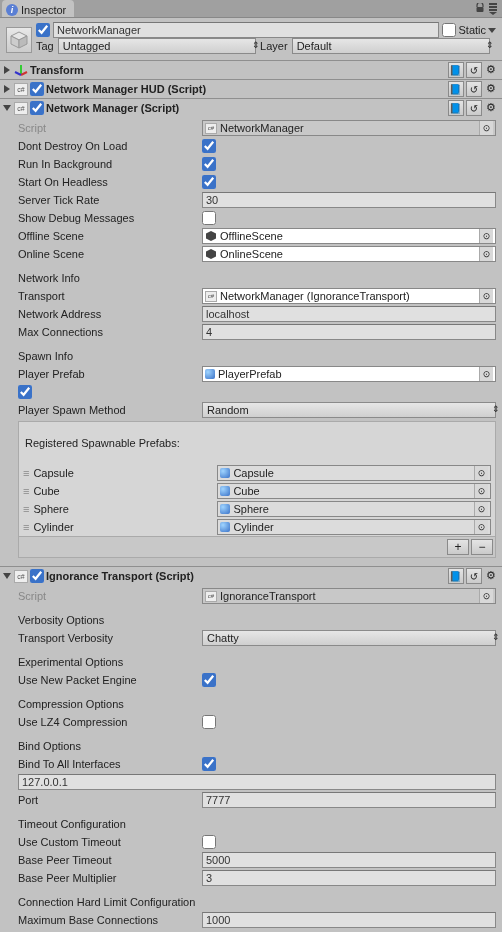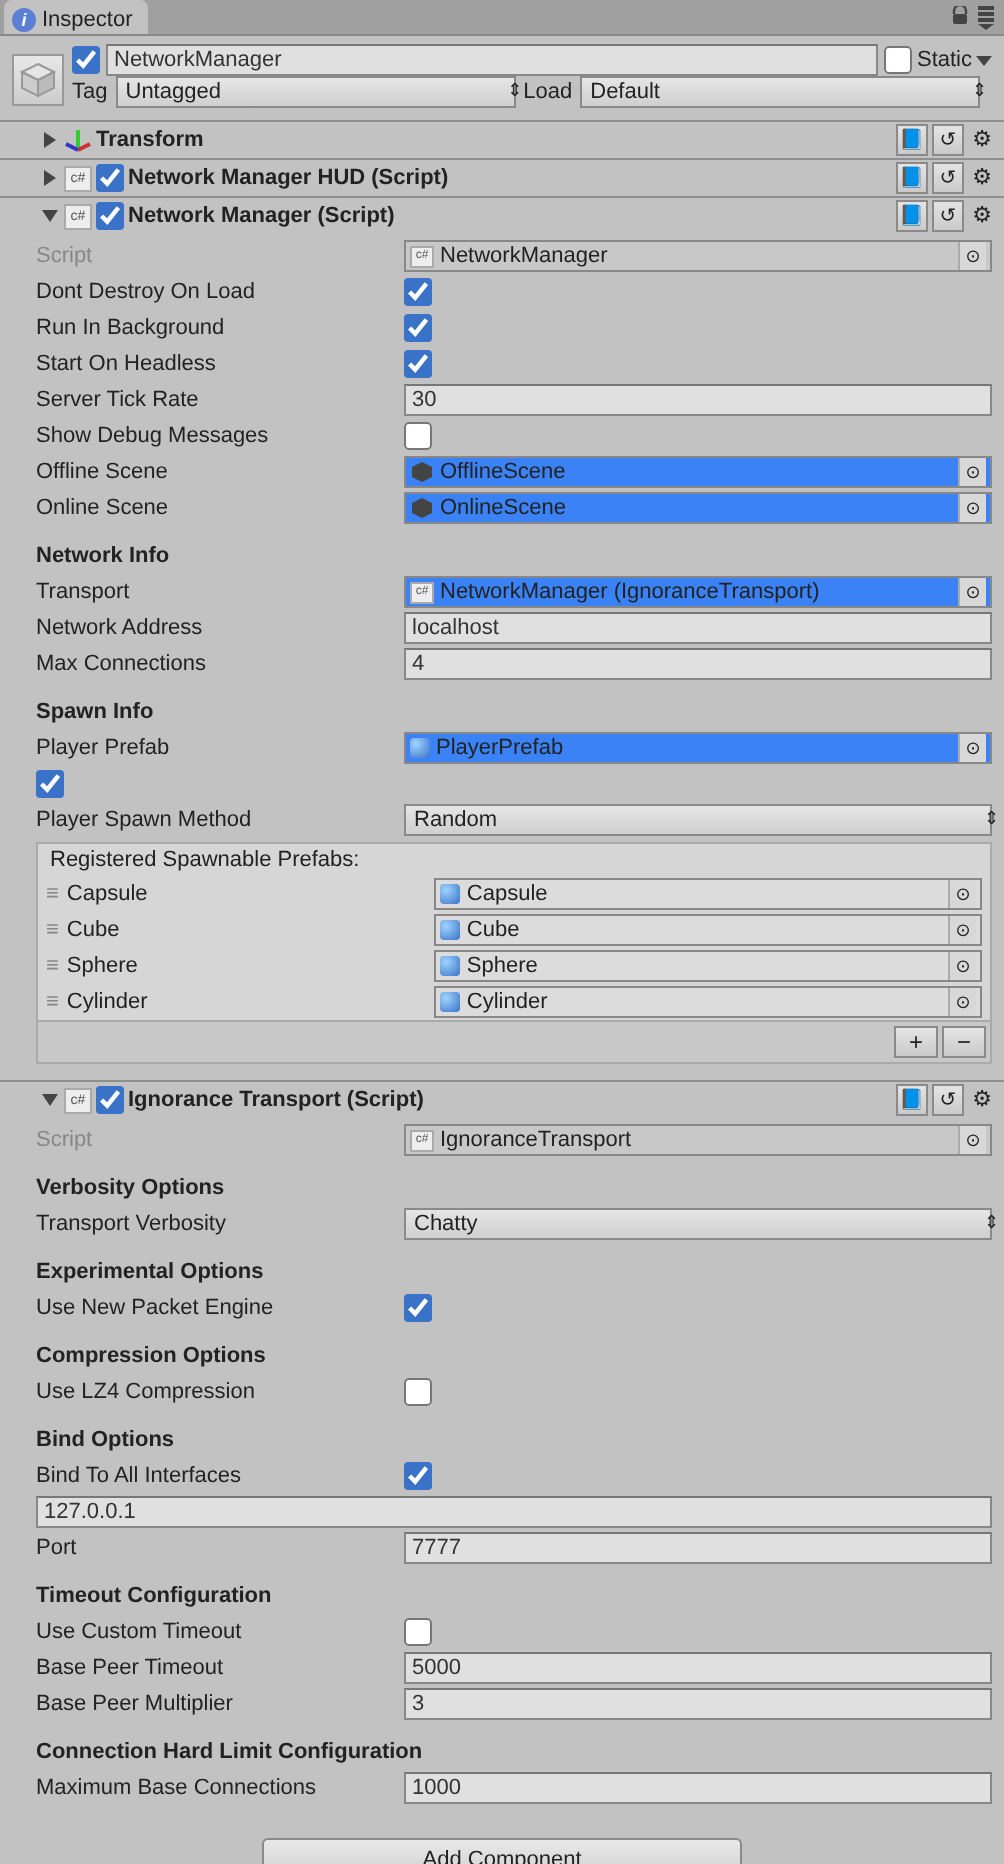--- a/index.html
+++ b/index.html
@@ -19,48 +19,48 @@
 .static-cb { display: flex; align-items: center; gap: 2px; }
 
 .tag-layer { padding: 0 6px 4px 46px; display: flex; gap: 4px; align-items: center; }
 .dropdown { background: linear-gradient(#e6e6e6,#cfcfcf); border: 1px solid #8a8a8a; height: 16px; padding: 0 14px 0 4px; position: relative; display: inline-flex; align-items: center; }
 .dropdown::after { content: ""; position: absolute; right: 4px; top: 50%; transform: translateY(-50%); width: 0; height: 0; border-left: 4px solid transparent; border-right: 4px solid transparent; border-top: 5px solid #444; }
 .dropdown.updown::after { content:"⇕"; border: none; font-size: 9px; right: 3px; top: 1px; transform: none; }
 .tag-dd { flex: 1; }
 .layer-dd { flex: 1; }
 
 .comp { border-top: 1px solid #8f8f8f; }
-.comp-header { background: #c2c2c2; display: flex; align-items: center; height: 18px; padding: 0 4px 0 20px; gap: 2px; }
+.comp-header { background: #c2c2c2; display: flex; align-items: center; height: 18px; padding: 0 4px 0 2px; gap: 2px; }
 .foldout { width: 10px; height: 10px; display: inline-flex; align-items: center; justify-content: center; cursor: pointer; }
 .fold-tri { width: 0; height: 0; }
 .fold-right { border-top: 4px solid transparent; border-bottom: 4px solid transparent; border-left: 6px solid #444; }
 .fold-down { border-left: 4px solid transparent; border-right: 4px solid transparent; border-top: 6px solid #444; }
 .comp-icon { width: 14px; height: 14px; display: inline-flex; align-items: center; justify-content: center; }
 .comp-icon.axes { background: none; }
 .cs-badge { width: 14px; height: 13px; background: #eee; border: 1px solid #aaa; display: inline-flex; align-items: center; justify-content: center; font-size: 7px; color: #555; }
 input[type="checkbox"] { width: 14px; height: 14px; accent-color: #3a72c8; }
 .comp-title { font-weight: bold; flex: 1; }
 .comp-btns { display: flex; gap: 2px; }
 .mini-btn { width: 16px; height: 16px; background: linear-gradient(#e4e4e4,#cacaca); border: 1px solid #8a8a8a; display: inline-flex; align-items: center; justify-content: center; font-size: 10px; cursor: pointer; }
 .gear { width: 14px; height: 14px; display: inline-flex; align-items: center; justify-content: center; font-size: 11px; cursor: pointer; }
 
 .props { padding: 2px 6px 6px 18px; }
 .prop-row { display: flex; align-items: center; height: 18px; gap: 4px; }
 .prop-label { width: 180px; flex-shrink: 0; }
 .prop-label.disabled { color: #888; }
 .prop-val { flex: 1; display: flex; align-items: center; }
-.obj-field { background: #3b82f6; border: 1px solid #888; height: 16px; flex: 1; display: flex; align-items: center; padding: 0 2px; gap: 3px; position: relative; }
+.obj-field { background: #ffffff; border: 1px solid #888; height: 16px; flex: 1; display: flex; align-items: center; padding: 0 2px; gap: 3px; position: relative; }
 .obj-field.disabled { background: #c8c8c8; color: #888; }
 .obj-picker { width: 14px; height: 14px; border-left: 1px solid #aaa; background: #d8d8d8; display: inline-flex; align-items: center; justify-content: center; font-size: 9px; margin-left: auto; cursor: pointer; }
 .unity-icon { width: 12px; height: 12px; }
 .bullet-icon { width: 10px; height: 10px; background: radial-gradient(circle at 30% 30%, #9fd4ff, #3a72c8); border-radius: 2px; }
-.section-title { font-weight: bold; margin-top: 6px; height: 18px; display: flex; align-items: center; }
+.section-title { font-weight: normal; margin-top: 6px; height: 18px; display: flex; align-items: center; }
 
 .spawn-list { margin: 2px 0 2px 0; border: 1px solid #aaa; background: #d6d6d6; }
-.spawn-title { padding: 2px 6px; }
+.spawn-title { padding: 15px 6px; }
 .spawn-row { display: flex; align-items: center; height: 18px; padding: 0 4px; gap: 4px; }
 .spawn-row .grab { color: #888; }
 .spawn-row .name { width: 180px; }
 .spawn-row .obj-field { flex: 1; background: #dcdcdc; }
 .list-btns { display: flex; justify-content: flex-end; gap: 2px; padding: 2px; border-top: 1px solid #aaa; background: #c8c8c8; }
 .list-add-btn { width: 22px; height: 16px; background: linear-gradient(#e4e4e4,#cacaca); border: 1px solid #8a8a8a; display: inline-flex; align-items: center; justify-content: center; cursor: pointer; font-size: 12px; }
 
 .add-comp-wrap { padding: 10px 0; display: flex; justify-content: center; }
 .add-comp-btn { width: 240px; height: 22px; background: linear-gradient(#e9e9e9,#cfcfcf); border: 1px solid #8a8a8a; border-radius: 3px; cursor: pointer; }
 
@@ -112,21 +112,21 @@
               <polygon points="0,2 8,2 4,7" fill="#444"></polygon>
             </svg>
           </span>
       </div>
     </div>
     <div class="tag-layer" style="padding-left:0">
       <span>Tag</span>
       <div class="dropdown updown tag-dd">
           <span>Untagged</span>
         </div>
-      <span>Load</span>
+      <span>Layer</span>
       <div class="dropdown updown layer-dd">
           <span>Default</span>
         </div>
     </div>
   </div>
 </div>
 
 <div class="comp">
   <div class="comp-header">
     <span class="foldout">

